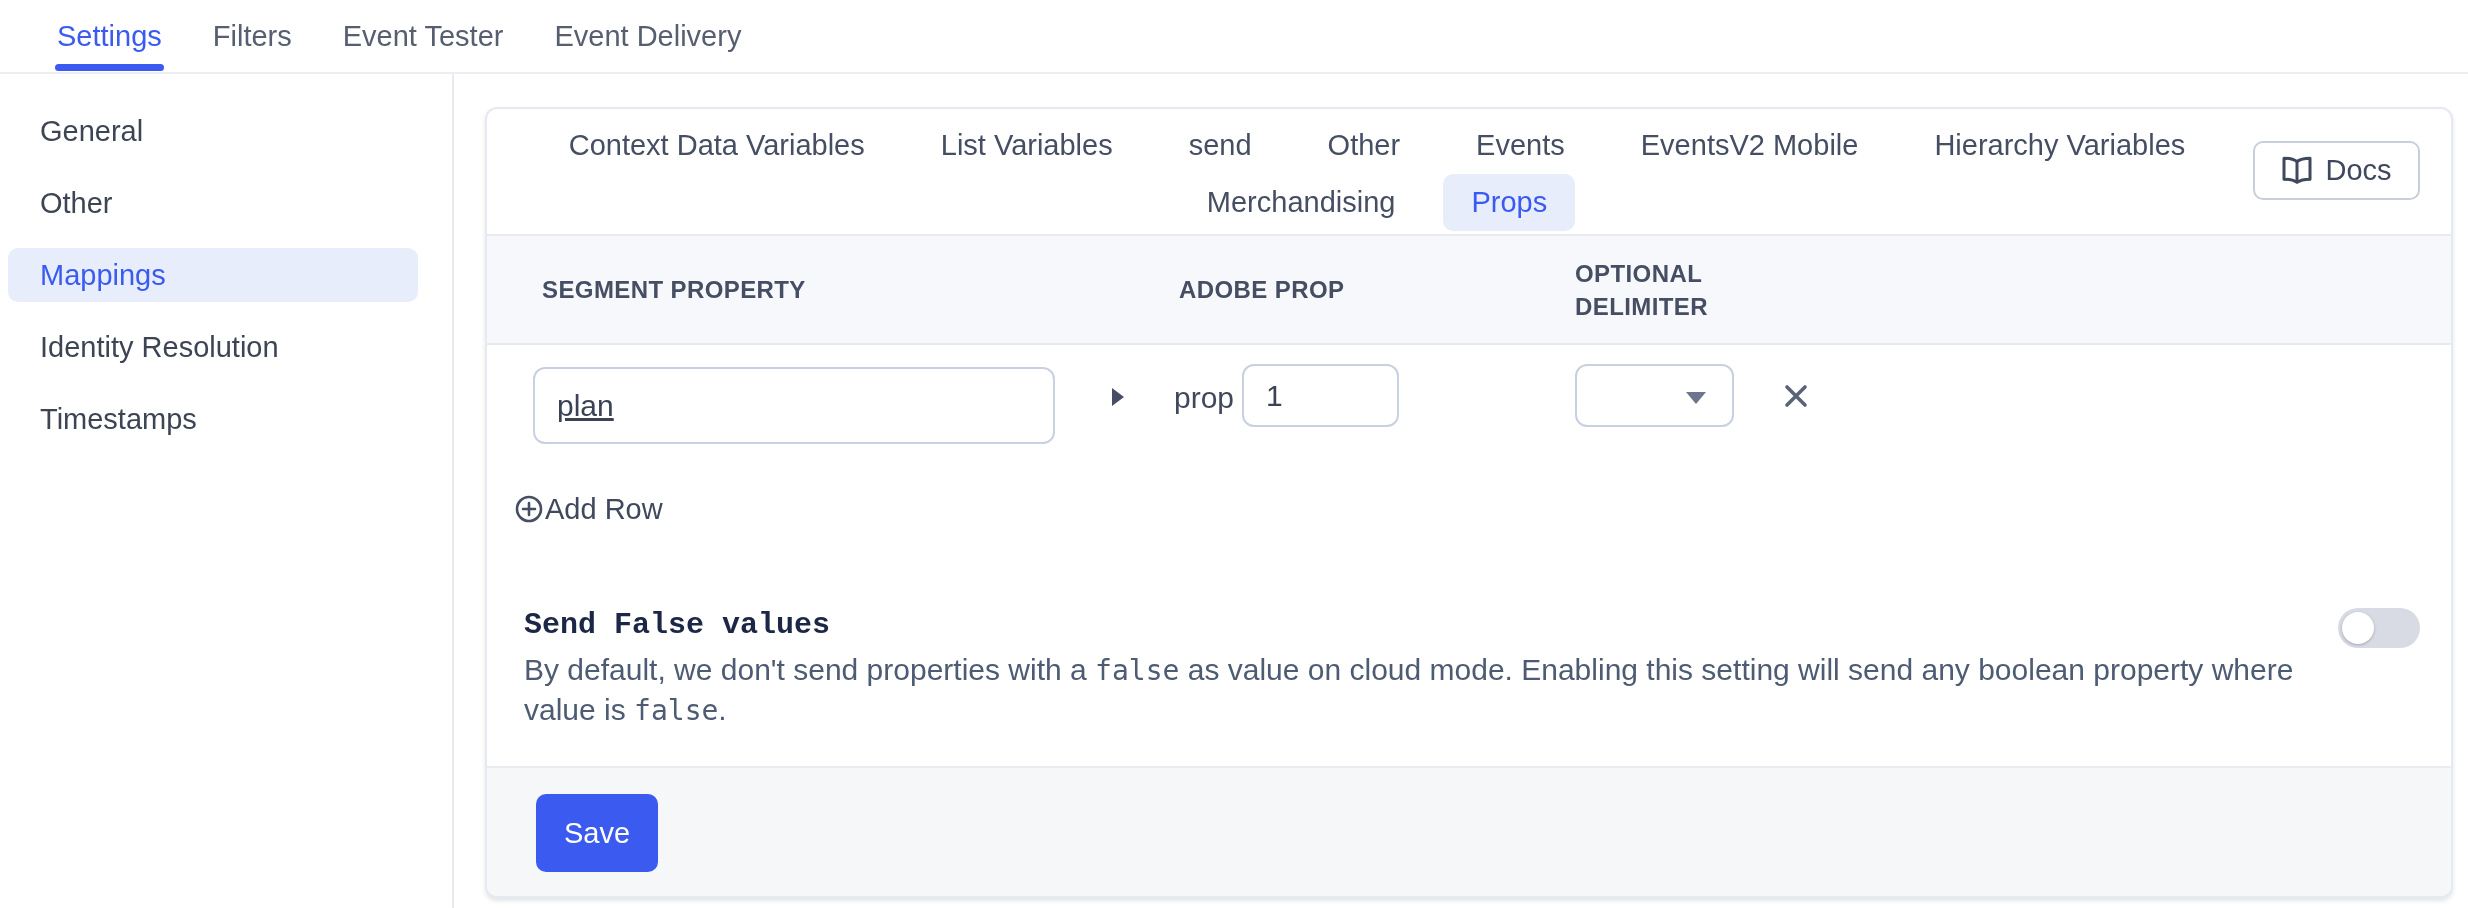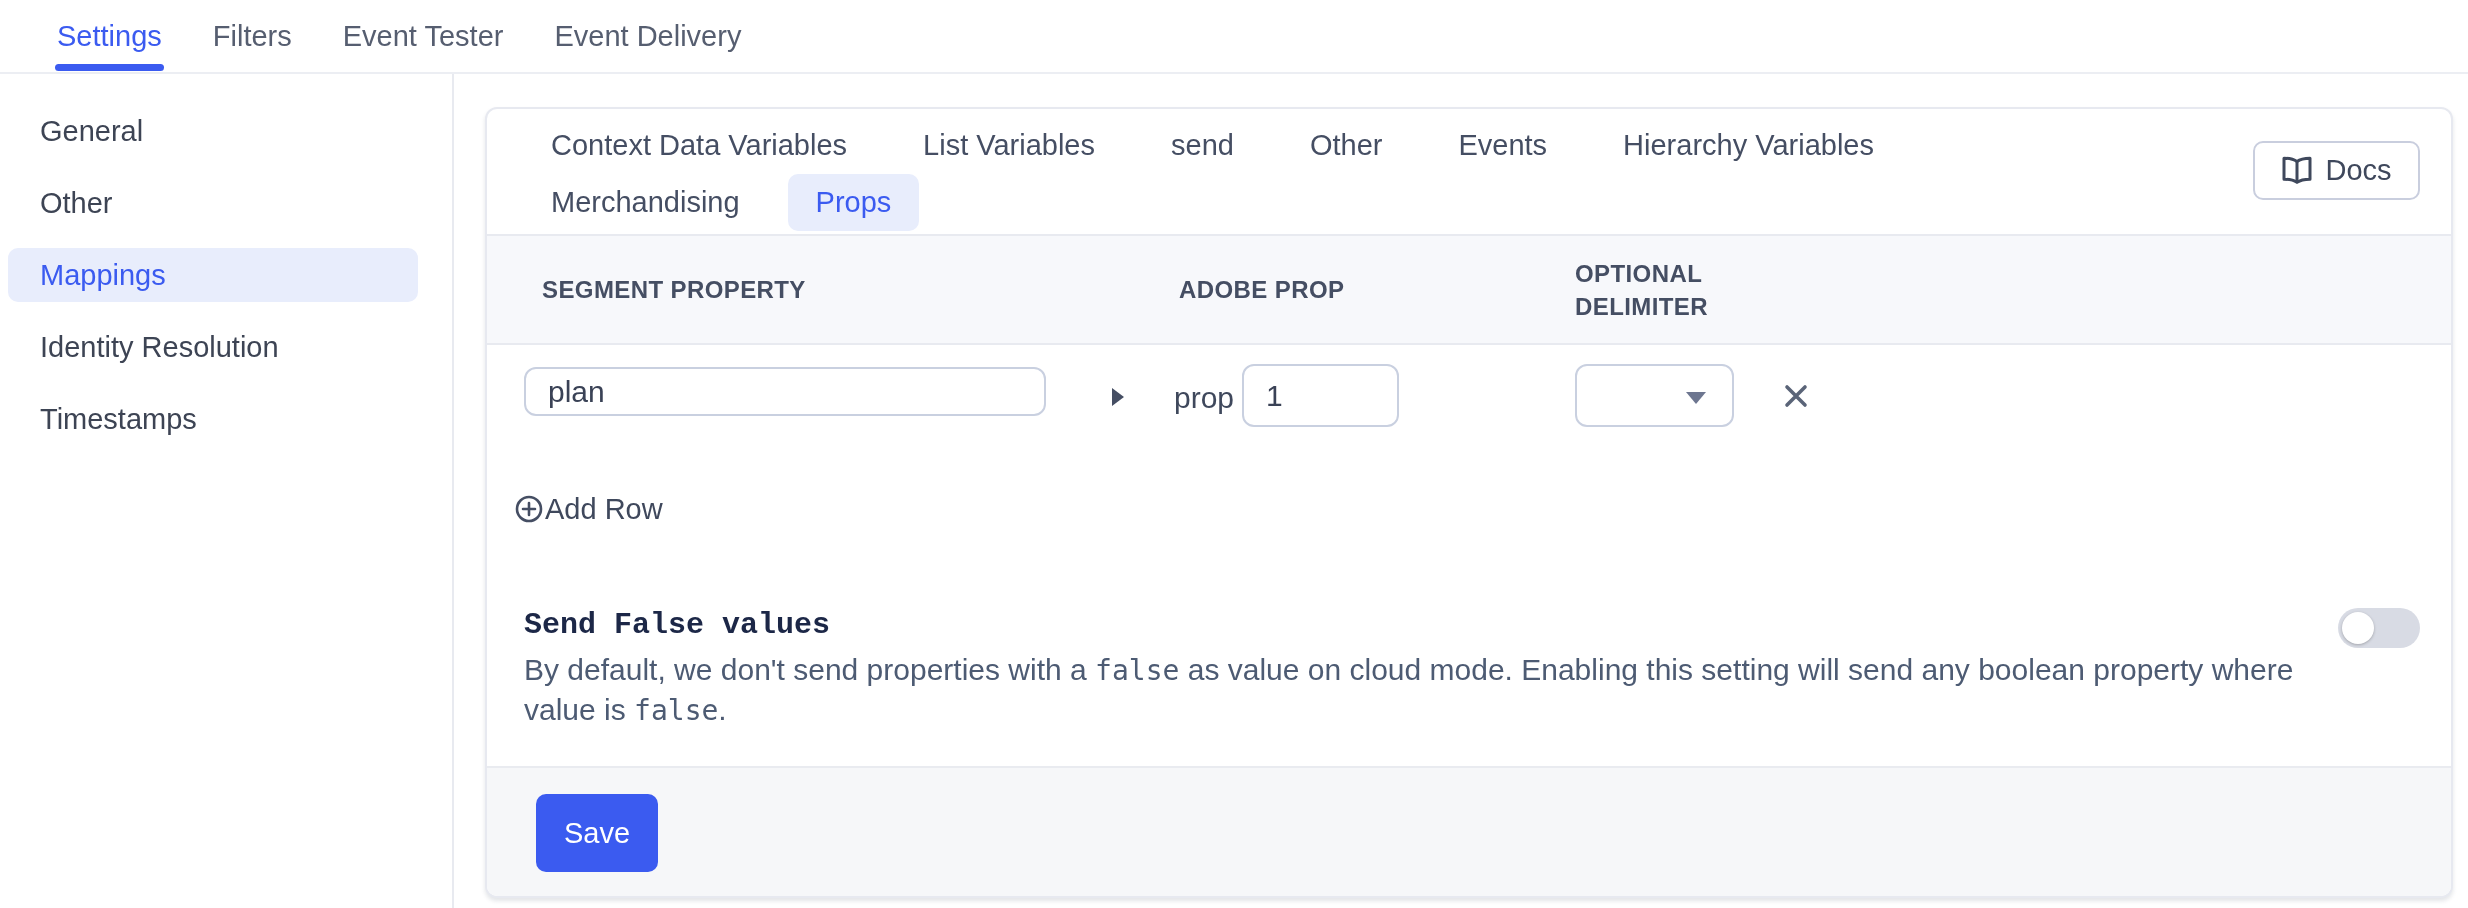--- a/index.html
+++ b/index.html
@@ -24,21 +24,21 @@
   .sidebar .item.active { background:#e8edfc; color:#3b5bf0; border-radius:10px;
     margin-left:8px; margin-right:34px; padding-left:32px; }
 
   
   .card { position:absolute; left:485px; top:107px; width:1968px; height:791px;
     background:#fff; border:2px solid #e7e9f0; border-radius:12px;
     box-shadow:0 3px 4px rgba(60,70,90,.14); overflow:hidden; }
 
   
   .tabsbar { position:relative; padding:8px 220px 3px 36px; min-height:125px; }
-  .tabrow { display:flex; gap:20px; }
+  .tabrow { display:flex; gap:20px;justify-content:center; }
   .tab { height:57px; display:flex; align-items:center; padding:0 28px; font-size:29px;
     color:#454e63; border-radius:10px; cursor:pointer; white-space:nowrap; }
   .tab.active { background:#e8edfc; color:#3b5bf0; }
   .docs-btn { position:absolute; right:31px; top:32px; width:167px; height:59px;
     border:2px solid #c9cede; border-radius:10px; background:#fff; display:flex;
     align-items:center; justify-content:center; gap:12px; cursor:pointer;
     font-size:29px; font-weight:500; color:#3f485c; }
 
   
   .thead { position:relative; height:111px; background:#f7f8fb;
@@ -47,21 +47,21 @@
     font-size:24px; font-weight:600; letter-spacing:.4px; color:#454e63; }
   .th.c1 { left:55px; }
   .th.c2 { left:692px; }
   .th.c3 { left:1088px; width:185px; line-height:33px; }
 
   
   .trow { position:relative; height:117px; background:#fff; }
   .txt-input { position:absolute; border:2px solid #c9d0e0; border-radius:12px;
     background:#fff; font-family:"Liberation Sans",sans-serif; font-size:30px;
     color:#3a4256; padding:0 0 0 22px; outline:none; }
-  .inp-seg { left:37px; top:22px; width:522px; height:49px; }
+  .inp-seg { left:46px; top:22px; width:522px; height:77px;text-decoration:underline; }
   .inp-prop { left:755px; top:19px; width:157px; height:63px; }
   .row-caret { position:absolute; left:625px; top:43px; width:0; height:0;
     border-top:9px solid transparent; border-bottom:9px solid transparent;
     border-left:12px solid #454e63; }
   .prop-label { position:absolute; left:687px; top:0; height:105px; display:flex;
     align-items:center; font-size:30px; color:#3f485c; }
   .delim-select { position:absolute; left:1088px; top:19px; width:159px; height:63px;
     border:2px solid #c9d0e0; border-radius:12px; background:#fff; cursor:pointer;
     display:flex; align-items:center; padding-left:22px; font-size:30px; color:#3a4256; }
   .delim-select .caret { position:absolute; right:26px; top:26px; width:0; height:0;
@@ -133,20 +133,21 @@
 
   <div class="card">
 
     <div class="tabsbar">
       <div class="tabrow">
         <div class="tab">Context Data Variables</div>
         <div class="tab">List Variables</div>
         <div class="tab">send</div>
         <div class="tab">Other</div>
         <div class="tab">Events</div>
+        <div class="tab">EventsV2 Mobile</div>
         <div class="tab">Hierarchy Variables</div>
       </div>
       <div class="tabrow">
         <div class="tab">Merchandising</div>
         <div class="tab active">Props</div>
       </div>
       <div class="docs-btn">
         <svg width="32" height="30" viewBox="0 0 32 30">
           <path d="M16 5.5 C12.5 2.8 7 2.2 3 2.2 v21 c4 0 9.5 .6 13 3.2 c3.5 -2.6 9 -3.2 13 -3.2 v-21 c-4 0 -9.5 .6 -13 3.3 z" fill="none" stroke="#3f485c" stroke-width="3" stroke-linejoin="round"></path>
           <line x1="16" y1="5.5" x2="16" y2="26.4" stroke="#3f485c" stroke-width="3"></line>

